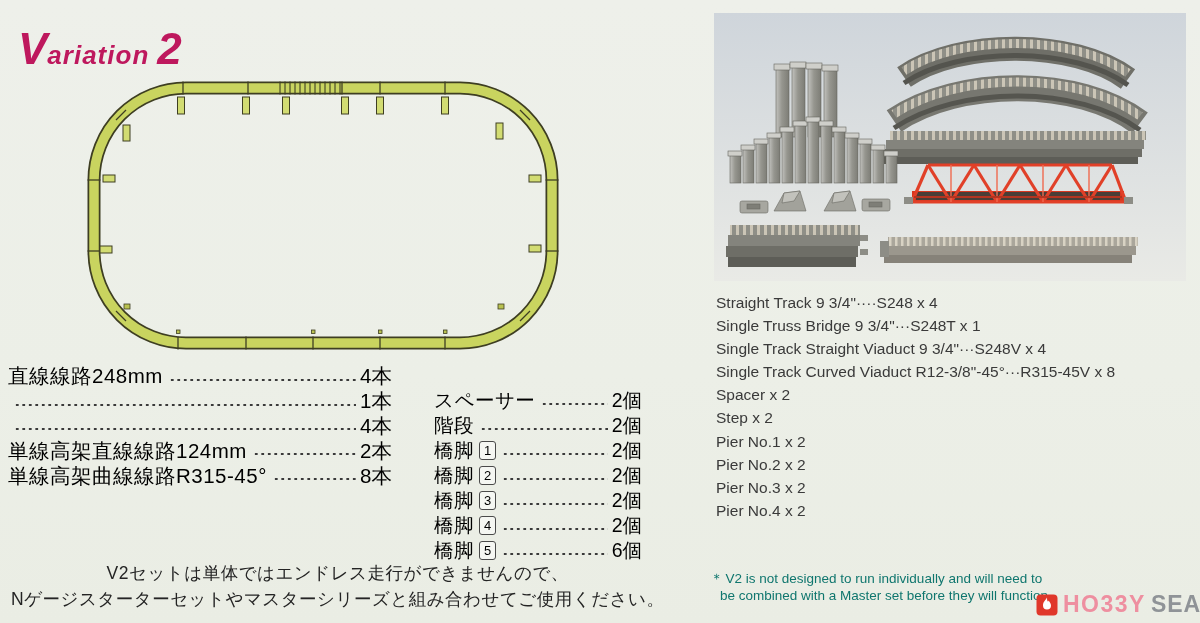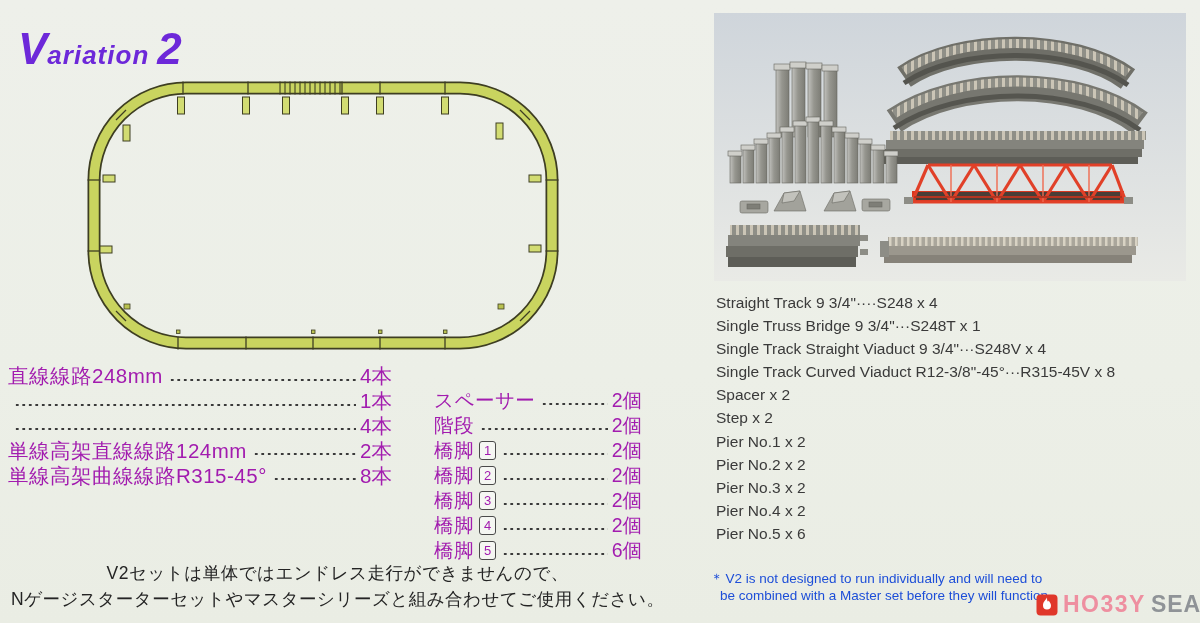--- a/index.html
+++ b/index.html
@@ -3,49 +3,49 @@
 <meta charset="utf-8">
 <style>
   html,body{margin:0;padding:0;}
   body{
     width:1200px;height:623px;position:relative;overflow:hidden;
     background:linear-gradient(180deg,#eef0ea 0%,#ecefe7 60%,#eaede4 100%);
     font-family:"Liberation Sans","DejaVu Sans",sans-serif;
     color:#222;
   }
   
-  .title{position:absolute;left:18px;top:24px;font-style:italic;font-weight:bold;color:#6d28d9;white-space:nowrap;}
+  .title{position:absolute;left:18px;top:24px;font-style:italic;font-weight:bold;color:#be185d;white-space:nowrap;}
   .title .big{font-size:44px;letter-spacing:0px;}
   .title .small{font-size:26px;letter-spacing:1px;}
   .title .num{font-size:44px;margin-left:8px;}
   
   .diagram{position:absolute;left:84px;top:76px;width:480px;height:282px;}
   
-  .list-jp{position:absolute;color:#a21caf;}
+  .list-jp{position:absolute;color:#000000;}
   .list-jp-left{left:8px;top:364px;width:384px;font-size:20.5px;}
   .list-jp-right{left:434px;top:388px;width:208px;font-size:19.5px;}
   .jp-row{display:flex;align-items:center;height:24.8px;white-space:nowrap;}
   .list-jp-right .jp-row{height:25px;}
   .jp-name{flex:0 0 auto;letter-spacing:0.5px;}
   .leader{flex:1 1 auto;height:7px;margin:6px 4px 0 6px;
     background-image:radial-gradient(circle,#3a3a3a 1.4px,rgba(0,0,0,0) 1.5px);
     background-size:6.5px 6.5px;background-position:0 1px;background-repeat:repeat-x;}
   .jp-qty{flex:0 0 auto;}
   .numbox{display:inline-flex;align-items:center;justify-content:center;
     width:15px;height:17px;border:1.6px solid #4a4a4a;border-radius:3px;
     font-size:13px;margin-left:5px;background:rgba(255,255,255,.5);}
   .numbox:empty{display:none;}
   
   .note-jp{position:absolute;left:11px;top:560px;font-size:17.5px;line-height:26px;color:#242424;letter-spacing:0.5px;white-space:nowrap;text-align:center;}
   
   .photo{position:absolute;left:714px;top:13px;width:472px;height:268px;}
   
   .list-en{position:absolute;left:716px;top:291px;font-size:15.5px;line-height:23.1px;color:#3a3a3a;white-space:nowrap;}
   
-  .note-en{position:absolute;left:710px;top:571px;font-size:13.5px;line-height:16.5px;color:#1d4ed8;white-space:nowrap;}
+  .note-en{position:absolute;left:710px;top:571px;font-size:13.5px;line-height:16.5px;color:#0f766e;white-space:nowrap;}
   .note-en .l2{margin-left:10px;}
   .note-en .ast{margin-right:2px;}
   
   .logo{position:absolute;left:1036px;top:591px;display:flex;align-items:center;gap:5px;white-space:nowrap;}
   .logo-icon{width:22px;height:22px;display:inline-block;}
   .logo-hobby{font-size:23px;font-weight:bold;color:#ee8fa0;letter-spacing:1.5px;}
   .logo-search{font-size:23px;font-weight:bold;color:#8f9397;letter-spacing:1px;}
 </style>
 </head>
 <body>
@@ -335,21 +335,20 @@
   <div>Straight Track 9 3/4"····S248 x 4</div>
   <div>Single Truss Bridge 9 3/4"···S248T  x 1</div>
   <div>Single Track Straight Viaduct  9 3/4"···S248V x 4</div>
   <div>Single Track Curved Viaduct R12-3/8"-45°···R315-45V x 8</div>
   <div>Spacer  x 2</div>
   <div>Step x 2</div>
   <div>Pier No.1 x 2</div>
   <div>Pier No.2 x 2</div>
   <div>Pier No.3 x 2</div>
   <div>Pier No.4 x 2</div>
-  <div>Pier No.5 x 6</div>
 </div>
 
 <div class="note-en">
   <div><span class="ast">＊</span><span>V2 is not designed to run individually and will need to</span></div>
   <div class="l2">be combined with a Master set before they will function</div>
 </div>
 
 <div class="logo">
   <span class="logo-icon">
     <svg viewBox="0 0 22 22" width="22" height="22" xmlns="http://www.w3.org/2000/svg">

